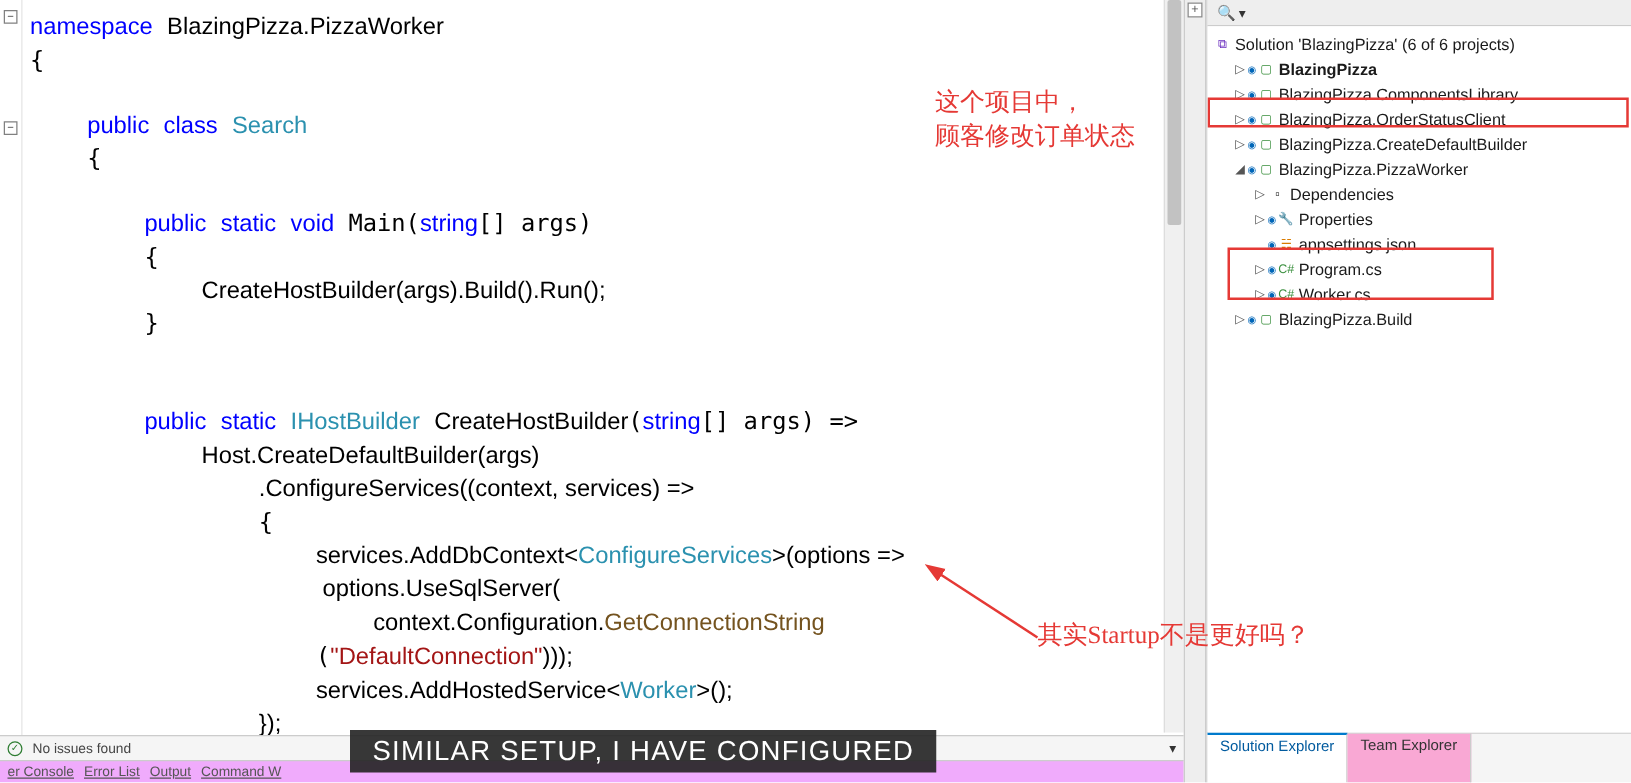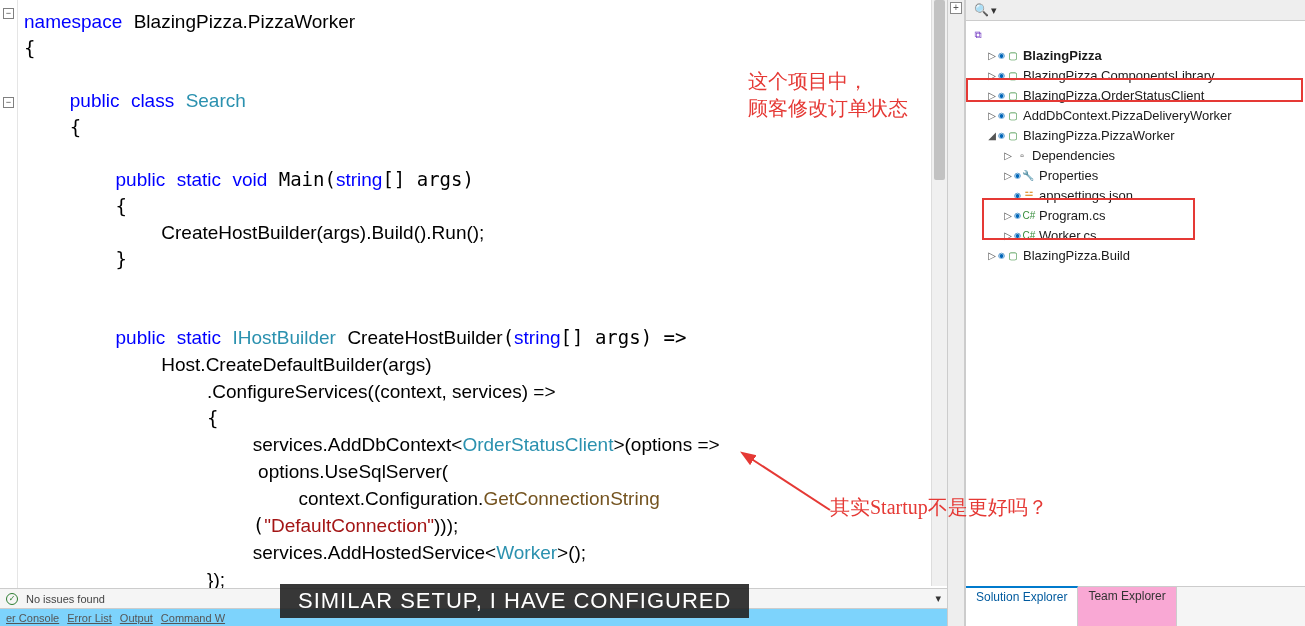--- a/index.html
+++ b/index.html
@@ -8,21 +8,21 @@
 .editor-area{flex:1;display:flex;flex-direction:column;position:relative;min-width:0}
 .code-container{flex:1;display:flex;overflow:hidden;background:#fff}
 .gutter{width:18px;background:#fff;border-right:1px solid #e5e5e5;padding-top:8px}
 .fold{width:11px;height:11px;border:1px solid #808080;margin:0 auto 0 3px;font-size:9px;line-height:9px;text-align:center;color:#3b3b3b;cursor:pointer}
 .code{flex:1;padding:8px 0 0 6px;font-family:Consolas,monospace;font-size:19px;line-height:26px;white-space:pre;color:#000}
 .kw{color:#0000ff}
 .type{color:#2b91af}
 .str{color:#a31515}
 .status-strip{height:20px;background:#f5f5f5;border-top:1px solid #ccc;display:flex;align-items:center;font-size:11px;color:#444;padding:0 6px;gap:8px}
 .status-strip .ok{width:12px;height:12px;border:1px solid #2e7d32;border-radius:50%;color:#2e7d32;font-size:8px;line-height:10px;text-align:center}
-.output-tabs{height:18px;background:#7dd3fc;border-top:1px solid #ccc;display:flex;align-items:center;font-size:11px;color:#555;gap:8px;padding:0 6px}
+.output-tabs{height:18px;background:#f0abfc;border-top:1px solid #ccc;display:flex;align-items:center;font-size:11px;color:#555;gap:8px;padding:0 6px}
 .output-tabs span{text-decoration:underline}
 .sidebar{width:340px;border-left:1px solid #ccc;background:#f5f5f5;display:flex;flex-direction:column;font-size:13px}
 .collapse-bar{width:18px;background:#eee;border-left:1px solid #ccc;border-right:1px solid #ccc;position:relative}
 .collapse-bar .plus{position:absolute;top:2px;left:2px;width:12px;height:12px;border:1px solid #888;font-size:10px;line-height:10px;text-align:center;color:#555;background:#fff}
 .search-row{display:flex;align-items:center;padding:3px 4px;border-bottom:1px solid #ccc;background:#eee}
 .search-row input{flex:1;border:none;background:transparent;font-size:12px;color:#666;outline:none;font-style:italic}
 .search-row .mag{color:#555;font-size:12px;margin-left:4px}
 .tree{flex:1;background:#fff;padding:4px 0;overflow:auto;position:relative}
 .node{display:flex;align-items:center;height:20px;padding-right:4px;cursor:default;white-space:nowrap}
 .node .exp{width:12px;text-align:center;color:#555;font-size:10px}
@@ -65,21 +65,21 @@
         <span class="kw">public</span> <span class="kw">static</span> <span class="kw">void</span> Main(<span class="kw">string</span>[] args)
         {
             <span>CreateHostBuilder(args).Build().Run();</span>
         }
 
 
         <span class="kw">public</span> <span class="kw">static</span> <span class="type">IHostBuilder</span> <span>CreateHostBuilder</span>(<span class="kw">string</span>[] args) =&gt;
             <span>Host.CreateDefaultBuilder(args)</span>
                 <span>.ConfigureServices((context, services) =&gt;</span>
                 {
-                    <span>services.AddDbContext&lt;</span><span class="type">OrderStatusClient</span><span>&gt;(options =&gt;</span>
+                    <span>services.AddDbContext&lt;</span><span class="type">ConfigureServices</span><span>&gt;(options =&gt;</span>
                     <span> options.UseSqlServer(</span>
                         <span>context.Configuration.</span><span style="color:#74531f">GetConnectionString</span>
                     (<span class="str">"DefaultConnection"</span><span>)));</span>
                     <span>services.AddHostedService&lt;</span><span class="type">Worker</span><span>&gt;();</span>
                 <span>});</span>
 </div>
     </div>
     <div class="scrollbar-track">
       <div class="scrollbar-thumb"></div>
     </div>
@@ -101,20 +101,21 @@
   </div>
 
   <div class="sidebar">
     <div class="search-row">
       <span class="mag">🔍</span>
       <span class="chev">▾</span>
     </div>
     <div class="tree" id="tree">
       <div class="node" style="padding-left:4px">
         <span class="ic icon-sln">⧉</span>
+        <span class="lbl">Solution 'BlazingPizza' (6 of 6 projects)</span>
       </div>
 
       <div class="node bold" style="padding-left: 20px;">
           <span class="exp">▷</span>
           <span class="icon-lock">◉</span>
           <span class="ic icon-cs">▢</span>
           <span class="lbl">BlazingPizza</span>
         </div>
         <div class="node" style="padding-left: 20px;">
           <span class="exp">▷</span>
@@ -125,21 +126,21 @@
         <div class="node" style="padding-left: 20px;">
           <span class="exp">▷</span>
           <span class="icon-lock">◉</span>
           <span class="ic icon-cs">▢</span>
           <span class="lbl">BlazingPizza.OrderStatusClient</span>
         </div>
         <div class="node" style="padding-left: 20px;">
           <span class="exp">▷</span>
           <span class="icon-lock">◉</span>
           <span class="ic icon-cs">▢</span>
-          <span class="lbl">AddDbContext.PizzaDeliveryWorker</span>
+          <span class="lbl">BlazingPizza.CreateDefaultBuilder</span>
         </div>
         <div class="node" style="padding-left: 20px;">
           <span class="exp">◢</span>
           <span class="icon-lock">◉</span>
           <span class="ic icon-cs">▢</span>
           <span class="lbl">BlazingPizza.PizzaWorker</span>
         </div>
         <div class="node" style="padding-left: 36px;">
           <span class="exp">▷</span>
           <span class="ic">▫</span>

